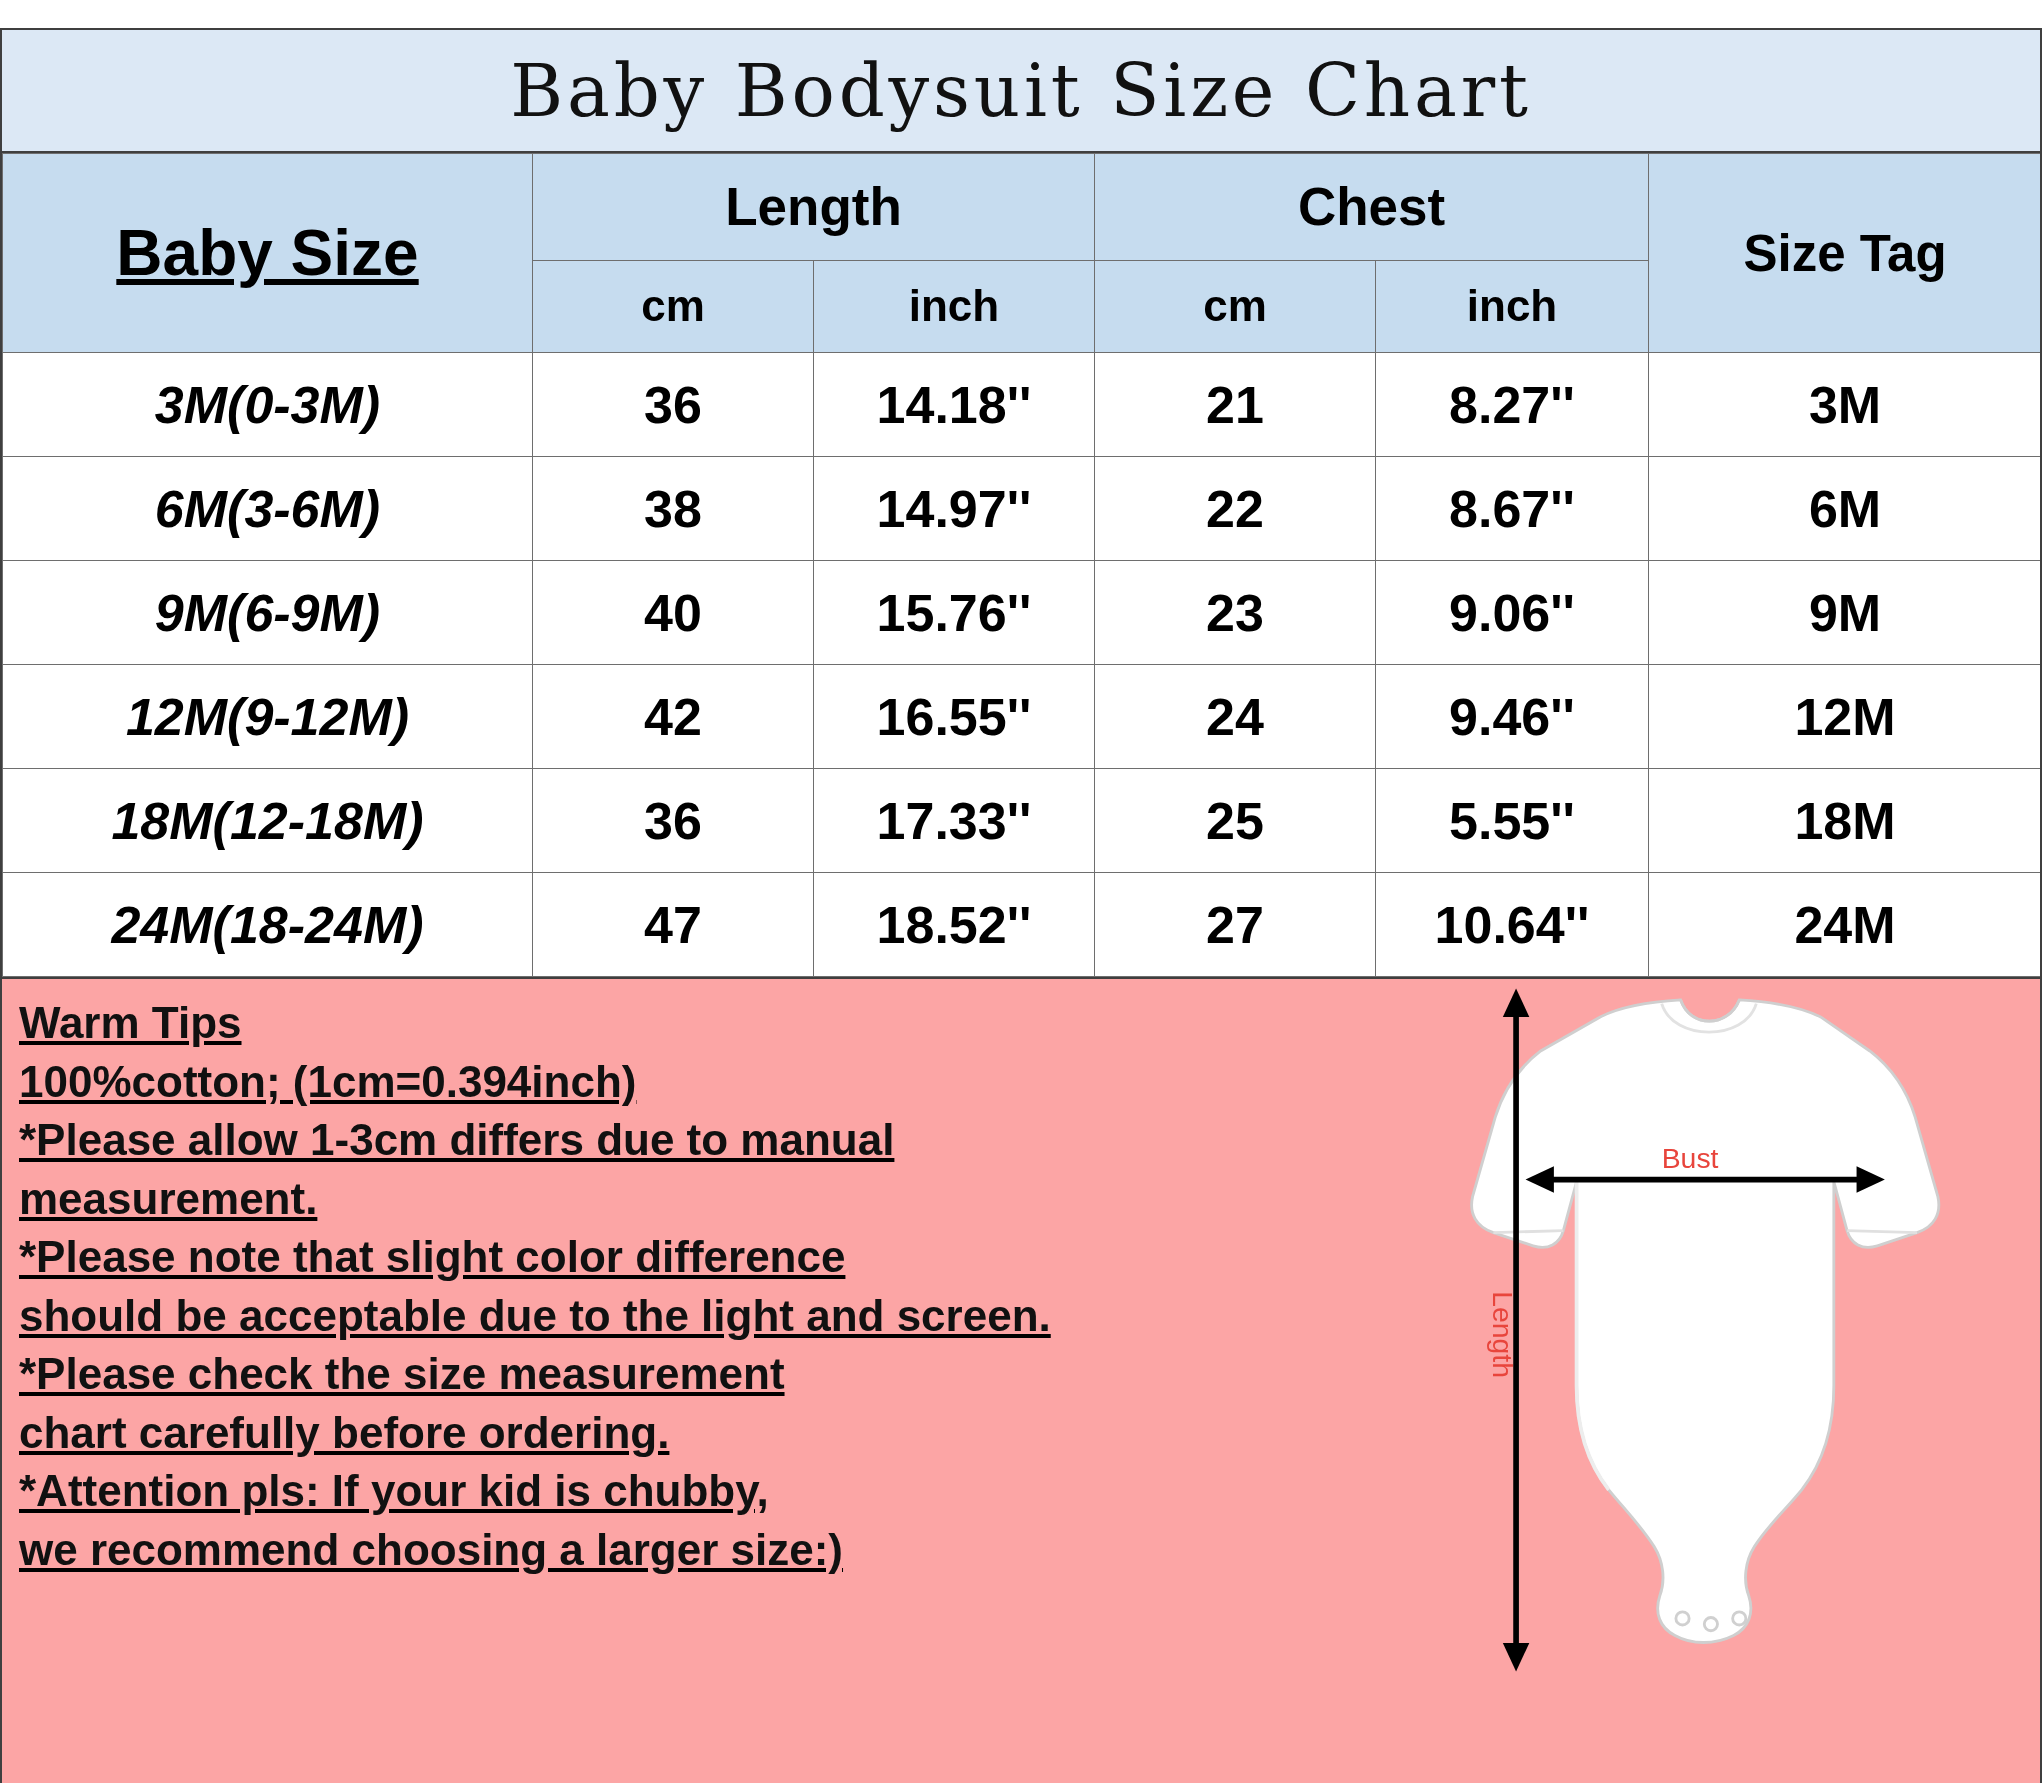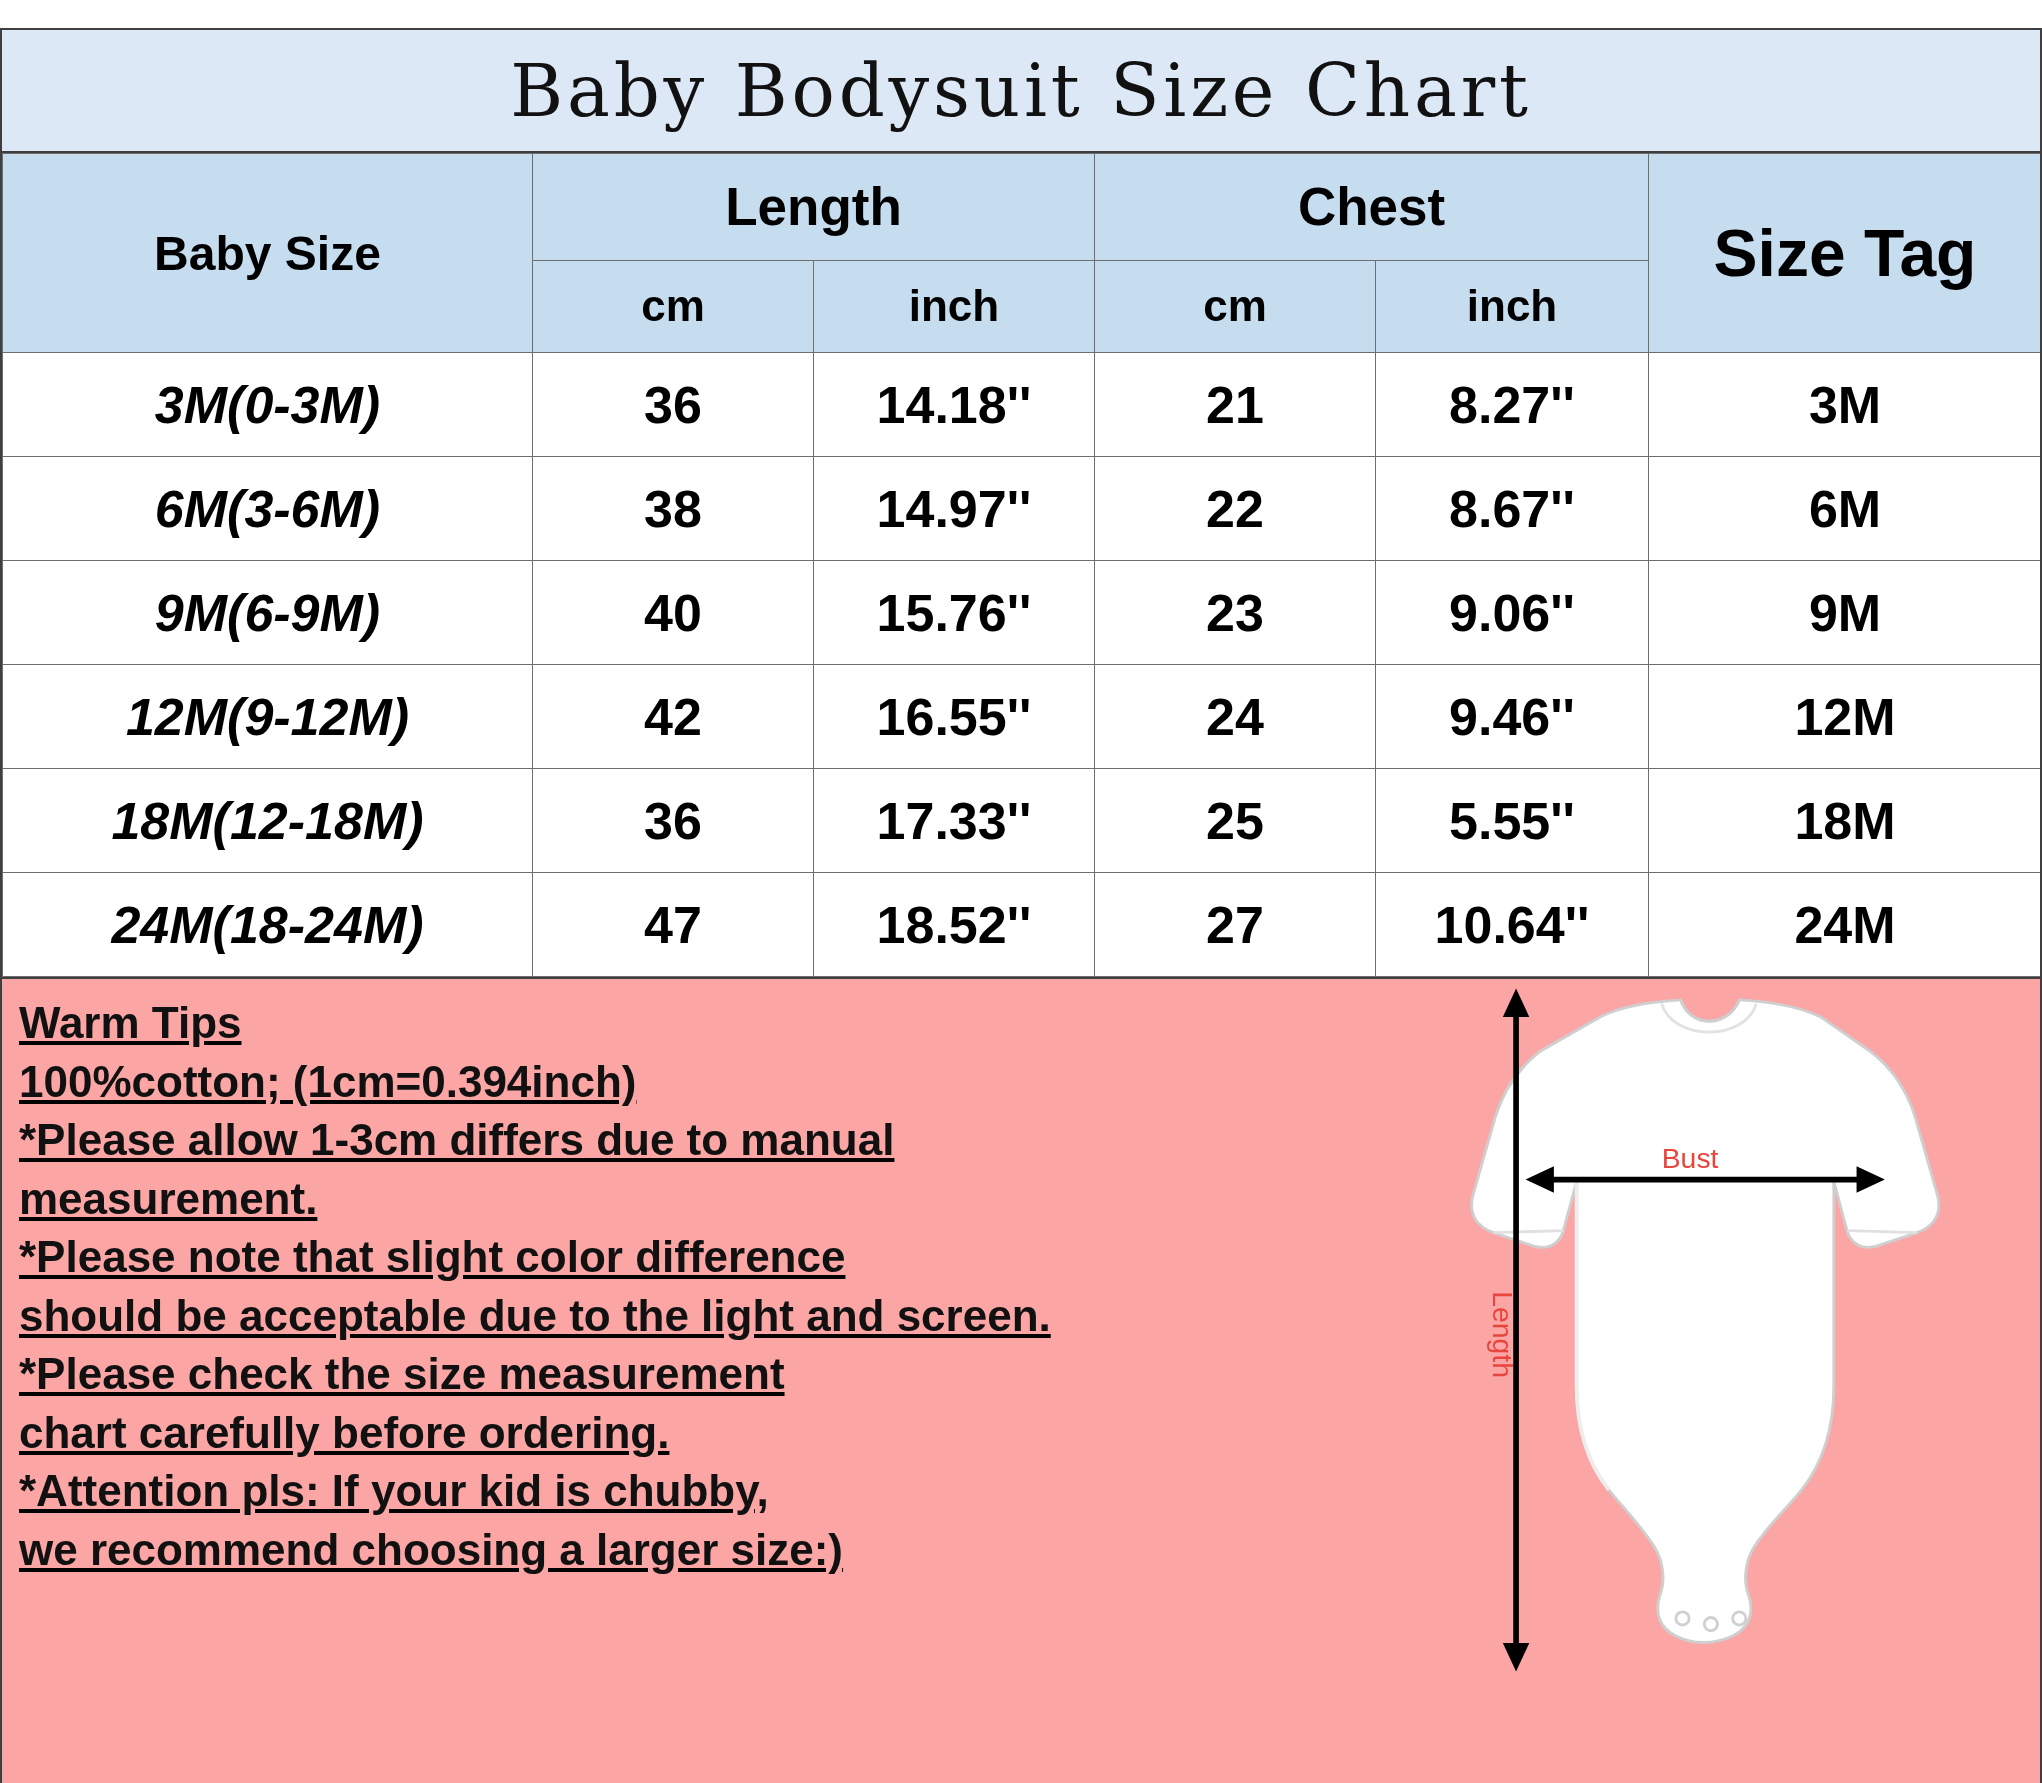--- a/index.html
+++ b/index.html
@@ -44,34 +44,35 @@
   table.size-table td {
     border: 1.9px solid #6e6e6e;
     text-align: center;
     font-weight: bold;
     color: #000;
   }
   th.hdr {
     background: #c6dcef;
   }
   th.baby-size-hdr {
-    font-size: 48px;
+    font-size: 64px;
     width: 530px;
     height: 199px;
+    text-decoration: underline;
   }
   th.group-hdr {
     font-size: 53px;
     height: 93px;
   }
   th.sub-hdr {
     font-size: 44px;
     height: 80px;
   }
   th.size-tag-hdr {
-    font-size: 66px;
+    font-size: 51px;
     width: 393px;
   }
   td.cell {
     height: 104px;
     font-size: 52px;
     background: #ffffff;
   }
   td.first-col {
     font-size: 52px;
     font-style: italic;

